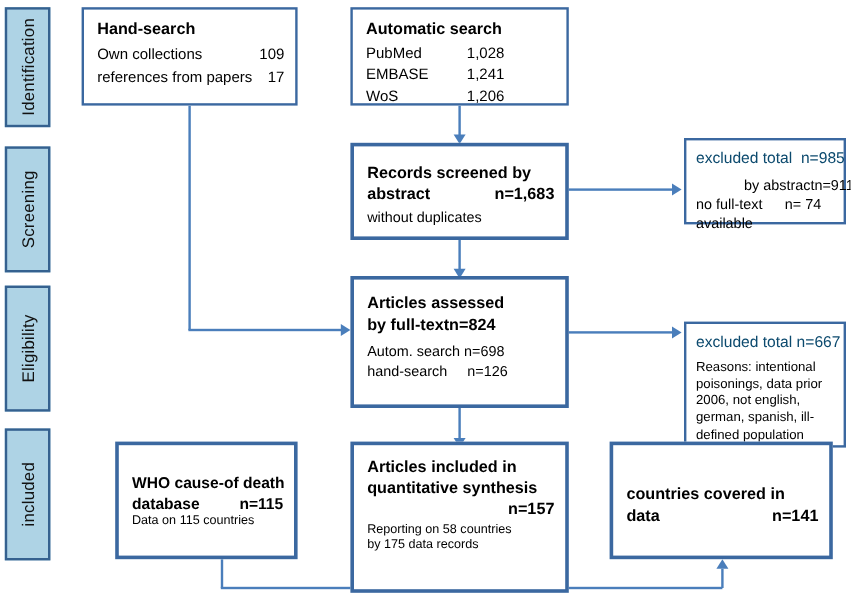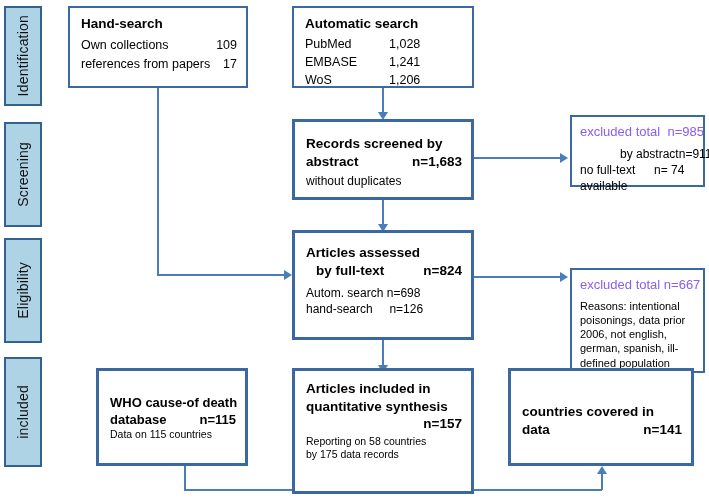--- a/index.html
+++ b/index.html
@@ -65,21 +65,21 @@
   }
   .b-sub.tiny { font-size: 10.5px; line-height: 1.32; }
   .b-plain {
     font-size: 12.5px;
     color: #000000;
     line-height: 1.35;
     white-space: pre;
   }
   .b-head-plain {
     font-size: 13px;
-    color: #8b5cf6;
+    color: #0c4a6e;
     line-height: 1.35;
     white-space: pre;
     margin-bottom: 5px;
   }
   .b-reason {
     font-size: 11px;
     color: #000000;
     line-height: 1.30;
   }
   .right-n {
@@ -208,21 +208,21 @@
     </div>
     <div style="display:flex;">
       <span class="b-sub" style="width:74px;">no full-text</span>
       <span class="b-sub">n= 74</span>
     </div>
     <div class="b-sub">available</div>
   </div>
 
   <div class="box thick" style="left:292px; top:230px; width:182px; height:110px; padding-top:11px;">
     <div class="b-title">Articles assessed</div>
-    <div style="display:flex; justify-content:flex-end;gap:39px;">
+    <div style="display:flex; justify-content:flex-start;">
       <span class="b-title">by full-text</span>
       <span class="b-title">n=824</span>
     </div>
     <div class="b-sub" style="margin-top:5px;">Autom. search n=698</div>
     <div class="b-sub">hand-search     n=126</div>
   </div>
 
   <div class="box" style="left:570px; top:228px; width:135px; height:105px; padding:6px 7px 5px 8px;margin-top:40px;">
     <div class="b-head-plain">excluded total n=667</div>
     <div class="b-reason">Reasons: intentional poisonings, data prior 2006, not english, german, spanish, ill-defined population</div>

